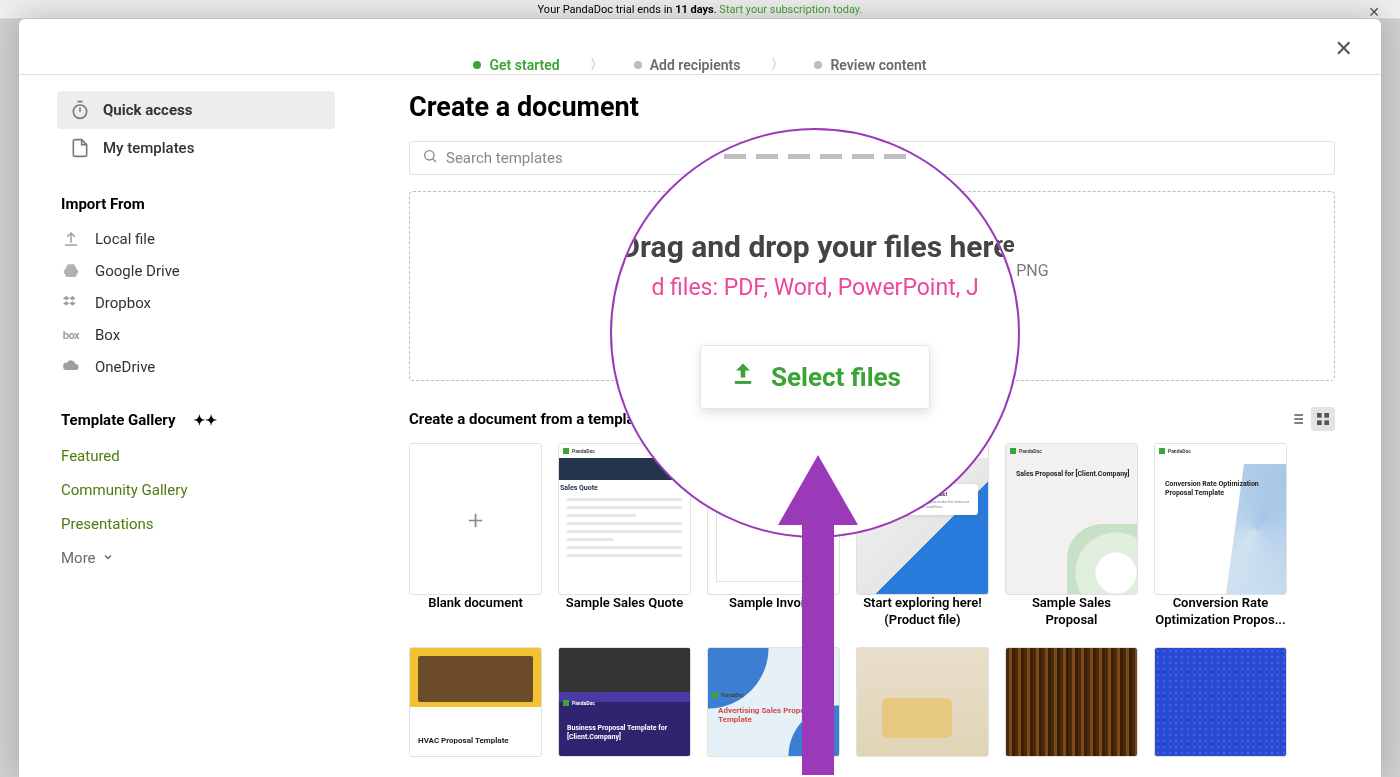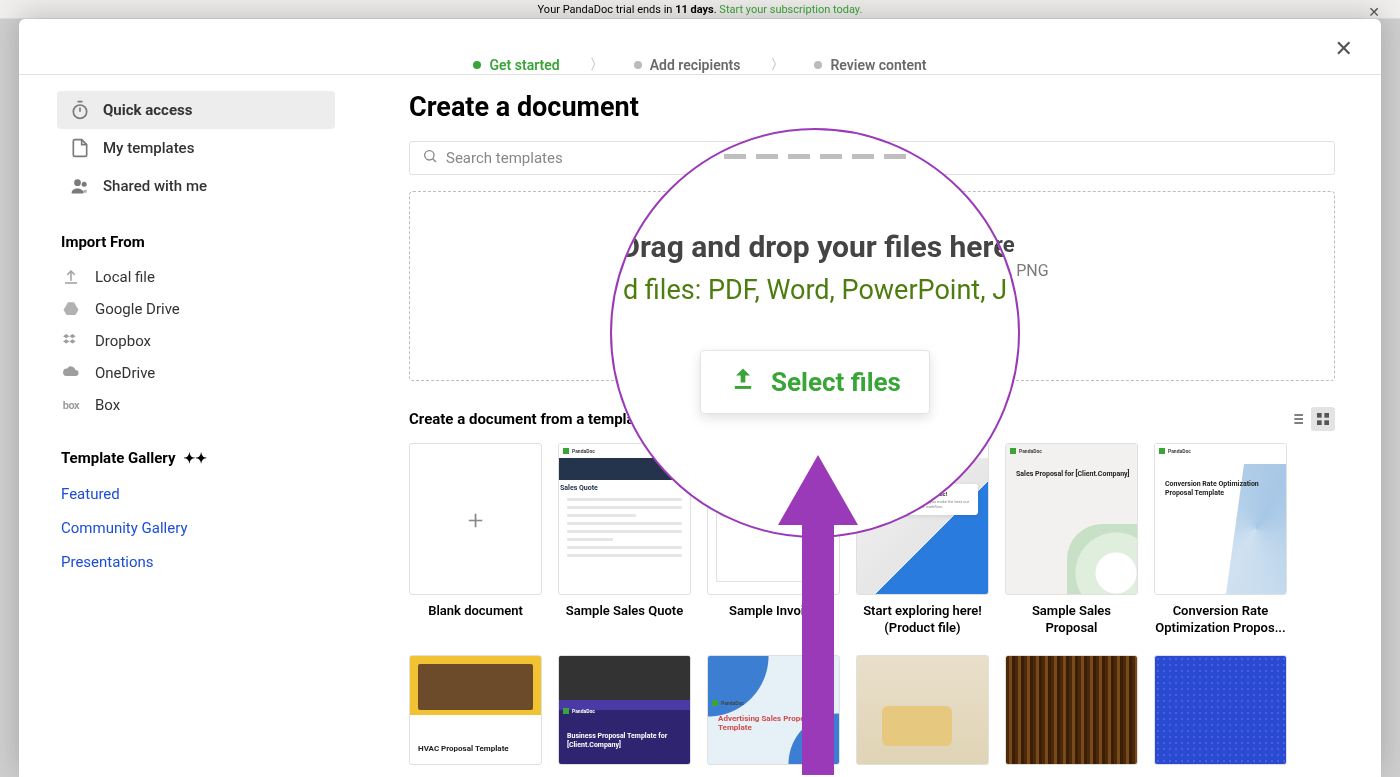--- a/index.html
+++ b/index.html
@@ -73,23 +73,23 @@
     font-weight:500;
   }
   .side-item.active { background:#ededed; font-weight:700;}
   .side-icon { width:22px; height:22px; display:flex; align-items:center; justify-content:center; color:#7a7a7a;}
   .side-heading { font-size:15px; font-weight:700; margin: 0 0 10px 4px;}
   .import-item {
     display:flex; align-items:center; gap:14px;
     padding: 7px 4px; font-size:15px; color:#333; cursor:pointer;
   }
   .import-icon { width:20px; color:#9e9e9e; display:flex; align-items:center; justify-content:center;}
-  .gallery-heading { display:flex; align-items:center; gap:8px; font-size:15px; font-weight:700; margin: 28px 0 10px 4px;}
+  .gallery-heading { display:flex; align-items:center; gap:18px; font-size:15px; font-weight:700; margin: 28px 0 10px 4px;}
   .sparkle { font-size:14px;}
-  .gallery-link { padding:8px 4px; font-size:15px; color:#1d4ed8; cursor:pointer;}
+  .gallery-link { padding:8px 4px; font-size:15px; color:#4d7c0f; cursor:pointer;}
   .gallery-more { display:flex; align-items:center; gap:6px; color:#6a6a6a;}
   .main {
     flex:1; padding: 16px 46px 0 50px;
     overflow:hidden;
     position:relative;
   }
   .page-title { font-size:27px; font-weight:700; margin: 0 0 18px 0;}
   .search-box {
     display:flex; align-items:center; gap:8px;
     border:1px solid var(--border);
@@ -122,21 +122,21 @@
   .section-label { font-size:15px; font-weight:700;}
   .view-toggle { display:flex; gap:2px;}
   .view-btn { width:24px; height:24px; display:flex;align-items:center;justify-content:center; border-radius:3px; color:#555; cursor:pointer;}
   .view-btn.active { background:#e3e3e3;}
   .cards {
     display:flex; gap:16px;
   }
   .card { width:133px; display:flex; flex-direction:column; align-items:center; cursor:pointer;}
   .thumb { width:133px; height:152px; border:1px solid var(--border); border-radius:3px; background:#fff; position:relative; overflow:hidden;}
   .thumb.blank { display:flex; align-items:center; justify-content:center; font-size:26px; color:#888;}
-  .card-label { font-size:13px; font-weight:600; text-align:center; margin-top:8px; line-height:1.3;}
+  .card-label { font-size:13px; font-weight:600; text-align:center; line-height:1.3;}
   .cards.row2 { margin-top: 18px;}
   .cards.row2 .thumb { height:110px;}
 
   
   .th-head { position:absolute; top:0;left:0;right:0;height:14px;display:flex;align-items:center;gap:3px;padding:0 4px; background:#fff;}
   .th-brand { width:6px;height:6px;background:var(--green);}
   .th-brand-label{ font-size:5px;color:#444;font-weight:700;}
   .th-quote-bar { position:absolute;top:14px;left:0;right:0;height:22px;background:#24344d;}
   .th-quote-title{ position:absolute;top:40px;left:1px;font-size:7px;font-weight:700;color:#24344d;}
   .th-lines{ position:absolute;top:54px;left:8px;right:8px;}
@@ -181,21 +181,21 @@
     z-index: 50;
   }
   .mag-inner {
     position:absolute; inset:0;
     display:flex; flex-direction:column; align-items:center; justify-content:flex-start;
     padding-top: 24px;
   }
   .mag-dashes { display:flex; gap:10px; margin-bottom: 70px;}
   .mag-dashes span{ width:22px; height:5px; background:#bfbfbf;}
   .mag-title { font-size:30px; font-weight:700; color:#444;}
-  .mag-sub { font-size:27px; color:#4d7c0f; margin-top:10px;}
+  .mag-sub { font-size:23px; color:#ec4899; margin-top:10px;}
   .mag-btn {
     margin-top: 44px;
     background:#fff;
     border:1px solid #e4e4e4; border-radius:4px;
     padding: 14px 28px;
     display:flex; align-items:center; gap:14px;
     font-size:26px; font-weight:700; color:var(--green);
     box-shadow: 0 4px 12px rgba(0,0,0,0.12);
   }
   .arrow {
@@ -251,31 +251,20 @@
         </li>
         <li class="side-item">
           <span class="side-icon">
             <svg width="20" height="20" viewBox="0 0 24 24" fill="none" stroke="currentColor" stroke-width="2">
                 <path d="M14 2H6a2 2 0 0 0-2 2v16a2 2 0 0 0 2 2h12a2 2 0 0 0 2-2V8z"></path>
                 <path d="M14 2v6h6"></path>
               </svg>
           </span>
           <span>My templates</span>
         </li>
-        <li class="side-item">
-          <span class="side-icon">
-            <svg width="20" height="20" viewBox="0 0 24 24" fill="currentColor">
-                <circle cx="9" cy="8" r="4"></circle>
-                <circle cx="17" cy="10" r="3"></circle>
-                <path d="M2 20c0-3 3-5 7-5s7 2 7 5v1H2z"></path>
-                <path d="M15 20c0-2 2-3.5 5-3.5v3.5z" opacity="0.6"></path>
-              </svg>
-          </span>
-          <span>Shared with me</span>
-        </li>
       </ul>
 
       <div class="side-heading">Import From</div>
       <div class="import-item">
         <span class="import-icon">
             <svg width="18" height="18" viewBox="0 0 24 24" fill="none" stroke="currentColor" stroke-width="2">
               <path d="M12 17V4"></path>
               <path d="M7 9l5-5 5 5"></path>
               <path d="M4 20h16"></path>
             </svg>
@@ -292,39 +281,45 @@
       </div>
       <div class="import-item">
         <span class="import-icon">
             <svg width="18" height="18" viewBox="0 0 24 24" fill="currentColor">
               <path d="M6 3l6 4-6 4-6-4zM18 3l6 4-6 4-6-4zM6 13l6 4-6 4-6-4zM18 13l6 4-6 4-6-4z" transform="scale(0.7) translate(2 1)"></path>
             </svg>
           </span>
         <span>Dropbox</span>
       </div>
       <div class="import-item">
+        <span class="import-icon" style="font-size:11px;font-weight:700;letter-spacing:-0.5px;">box</span>
+        <span>Box</span>
+      </div>
+      <div class="import-item">
         <span class="import-icon">
             <svg width="18" height="18" viewBox="0 0 24 24" fill="currentColor">
               <path d="M6 16a5 5 0 0 1 1-10 6 6 0 0 1 11 2 4 4 0 0 1 0 8z"></path>
             </svg>
           </span>
         <span>OneDrive</span>
       </div>
-      <div class="import-item">
-        <span class="import-icon" style="font-size:11px;font-weight:700;letter-spacing:-0.5px;">box</span>
-        <span>Box</span>
-      </div>
 
       <div class="gallery-heading">
           <span>Template Gallery</span> 
           <span class="sparkle">✦✦</span>
         </div>
       <div class="gallery-link">Featured</div>
       <div class="gallery-link">Community Gallery</div>
       <div class="gallery-link">Presentations</div>
+      <div class="gallery-link gallery-more">
+          <span>More</span> 
+          <span><svg width="12" height="12" viewBox="0 0 24 24" fill="none" stroke="currentColor" stroke-width="3">
+              <path d="M6 9l6 6 6-6"></path>
+            </svg></span>
+        </div>
     </aside>
 
     <main class="main">
       <h1 class="page-title">Create a document</h1>
 
       <div class="search-box">
         <span><svg width="16" height="16" viewBox="0 0 24 24" fill="none" stroke="currentColor" stroke-width="2">
               <circle cx="11" cy="11" r="7"></circle>
               <path d="M21 21l-5-5"></path>
             </svg></span>

